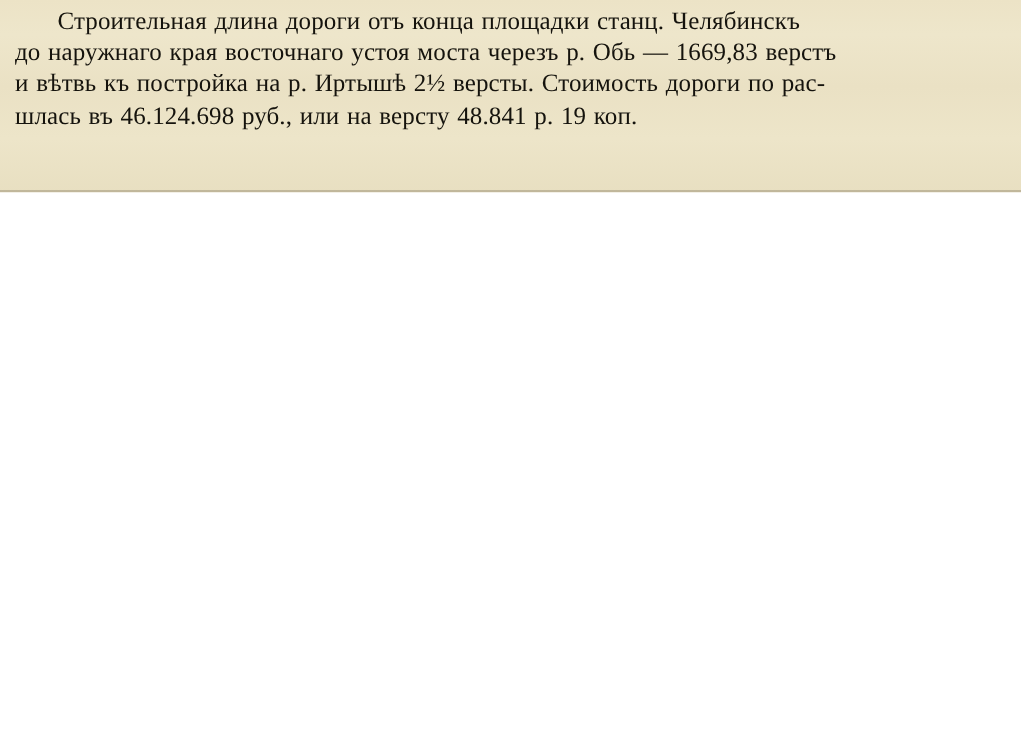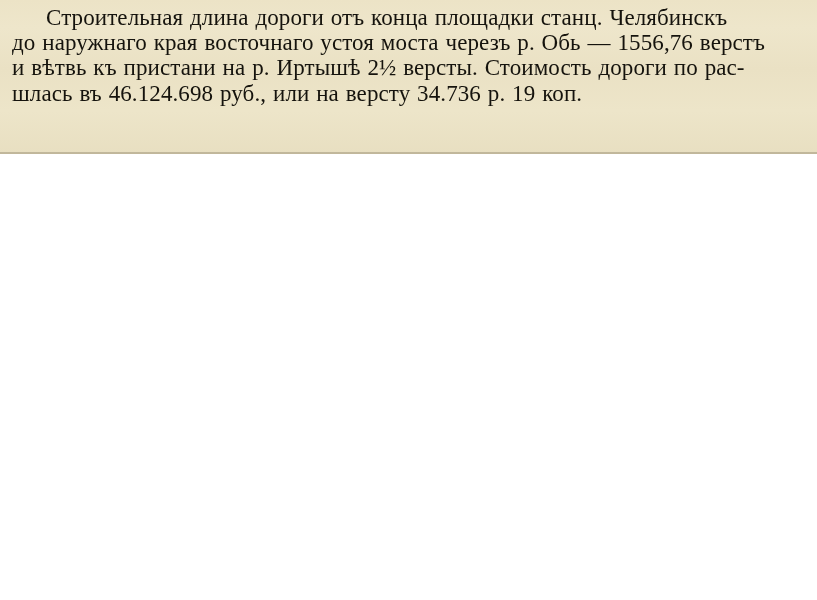--- a/index.html
+++ b/index.html
@@ -52,21 +52,21 @@
     height: 2px;
     background: rgba(120,110,85,0.35);
     pointer-events: none;
   }
   .text-body {
     position: relative;
     z-index: 2;
     padding: 5px 18px 0 12px;
     color: #15130d;
     font-family: "Liberation Serif", serif;
-    font-size: 23px;
+    font-size: 20px;
     line-height: 25.2px;
     text-align: justify;
     text-align-last: left;
     letter-spacing: 0.1px;
     word-spacing: 1px;
   }
   .text-body p {
     margin: 0;
     text-indent: 34px;
   }
@@ -80,21 +80,21 @@
   }
 </style>
 </head>
 <body>
 
 <div class="page">
 
   <div class="scan-block">
     <div class="text-body">
       <p>Строительная длина дороги отъ конца площадки станц. Челябинскъ</p>
-      <p style="text-indent:0">до наружнаго края восточнаго устоя моста черезъ р. Обь — 1556,76 верстъ</p>
-      <p style="text-indent:0">и вѣтвь къ пристани на р. Иртышѣ 2½ версты. Стоимость дороги по рас-</p>
-      <p style="text-indent:0; text-align:left">шлась въ 46.124.698 руб., или на версту 34.736 р. 19 коп.</p>
+      <p style="text-indent:0">до наружнаго края восточнаго устоя моста черезъ р. Обь — 1669,83 верстъ</p>
+      <p style="text-indent:0">и вѣтвь къ постройка на р. Иртышѣ 2½ версты. Стоимость дороги по рас-</p>
+      <p style="text-indent:0; text-align:left">шлась въ 46.124.698 руб., или на версту 48.841 р. 19 коп.</p>
     </div>
   </div>
 
   <div class="blank-area"></div>
 
 </div>
 
 </body></html>

